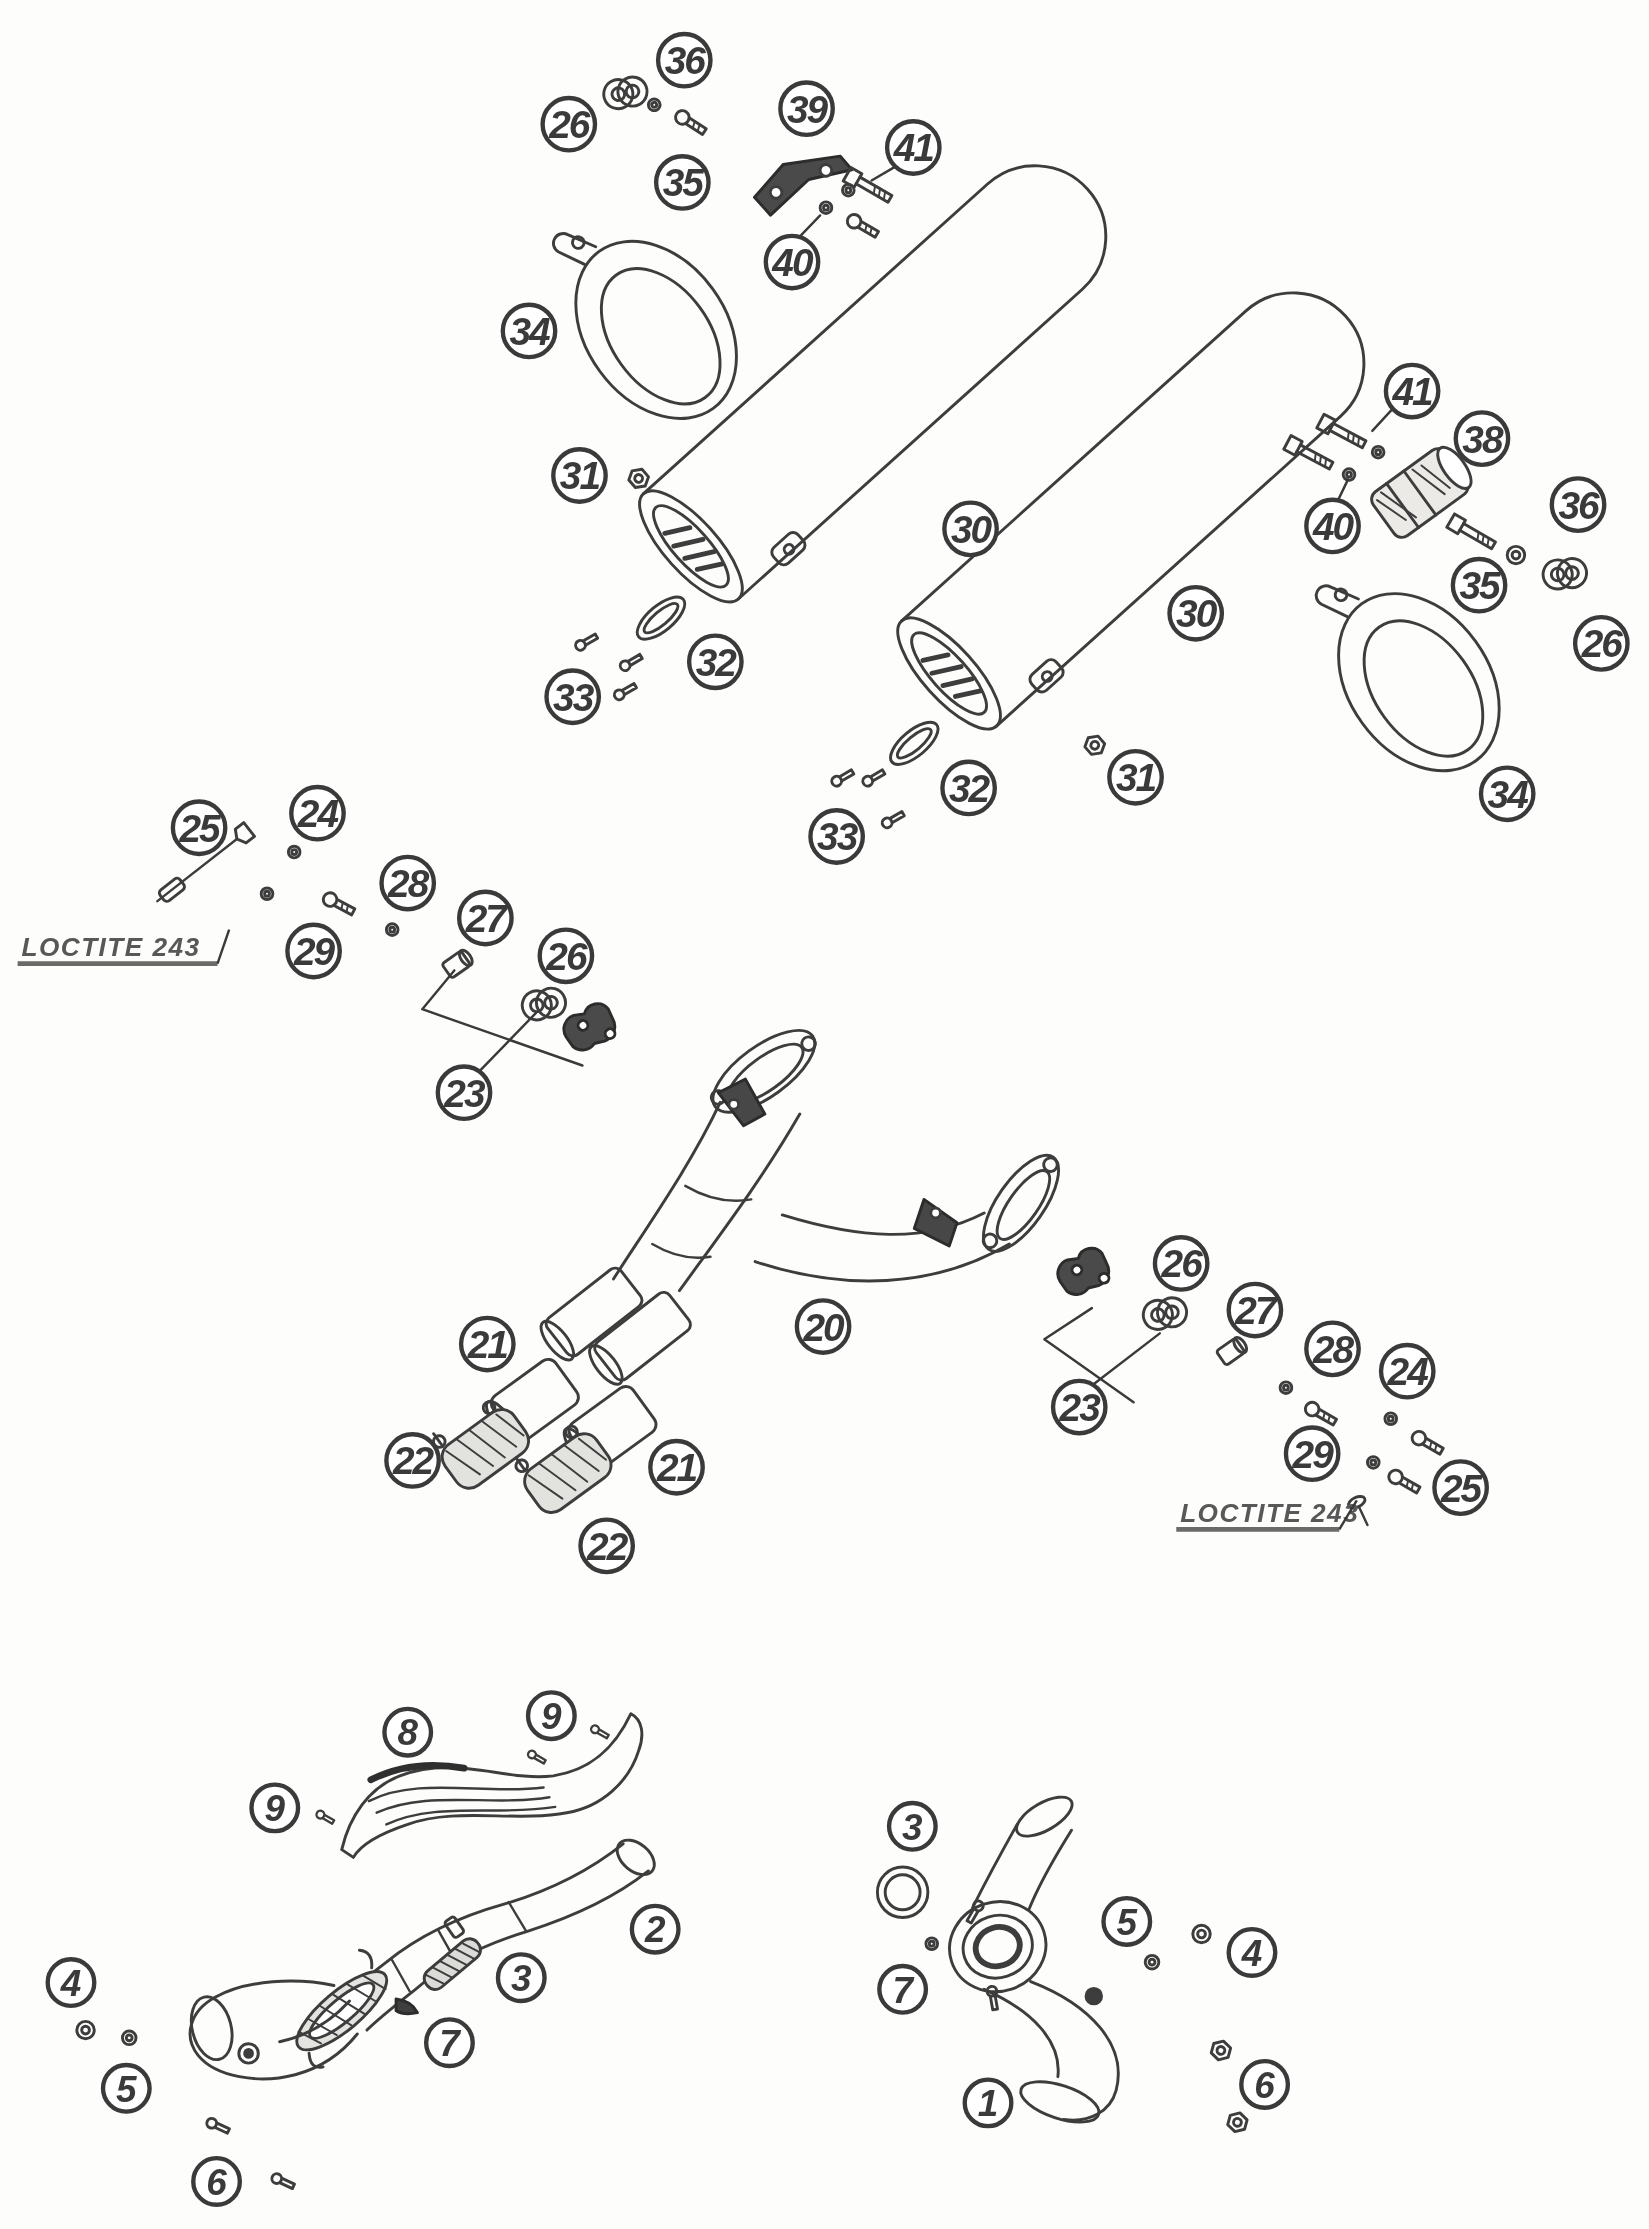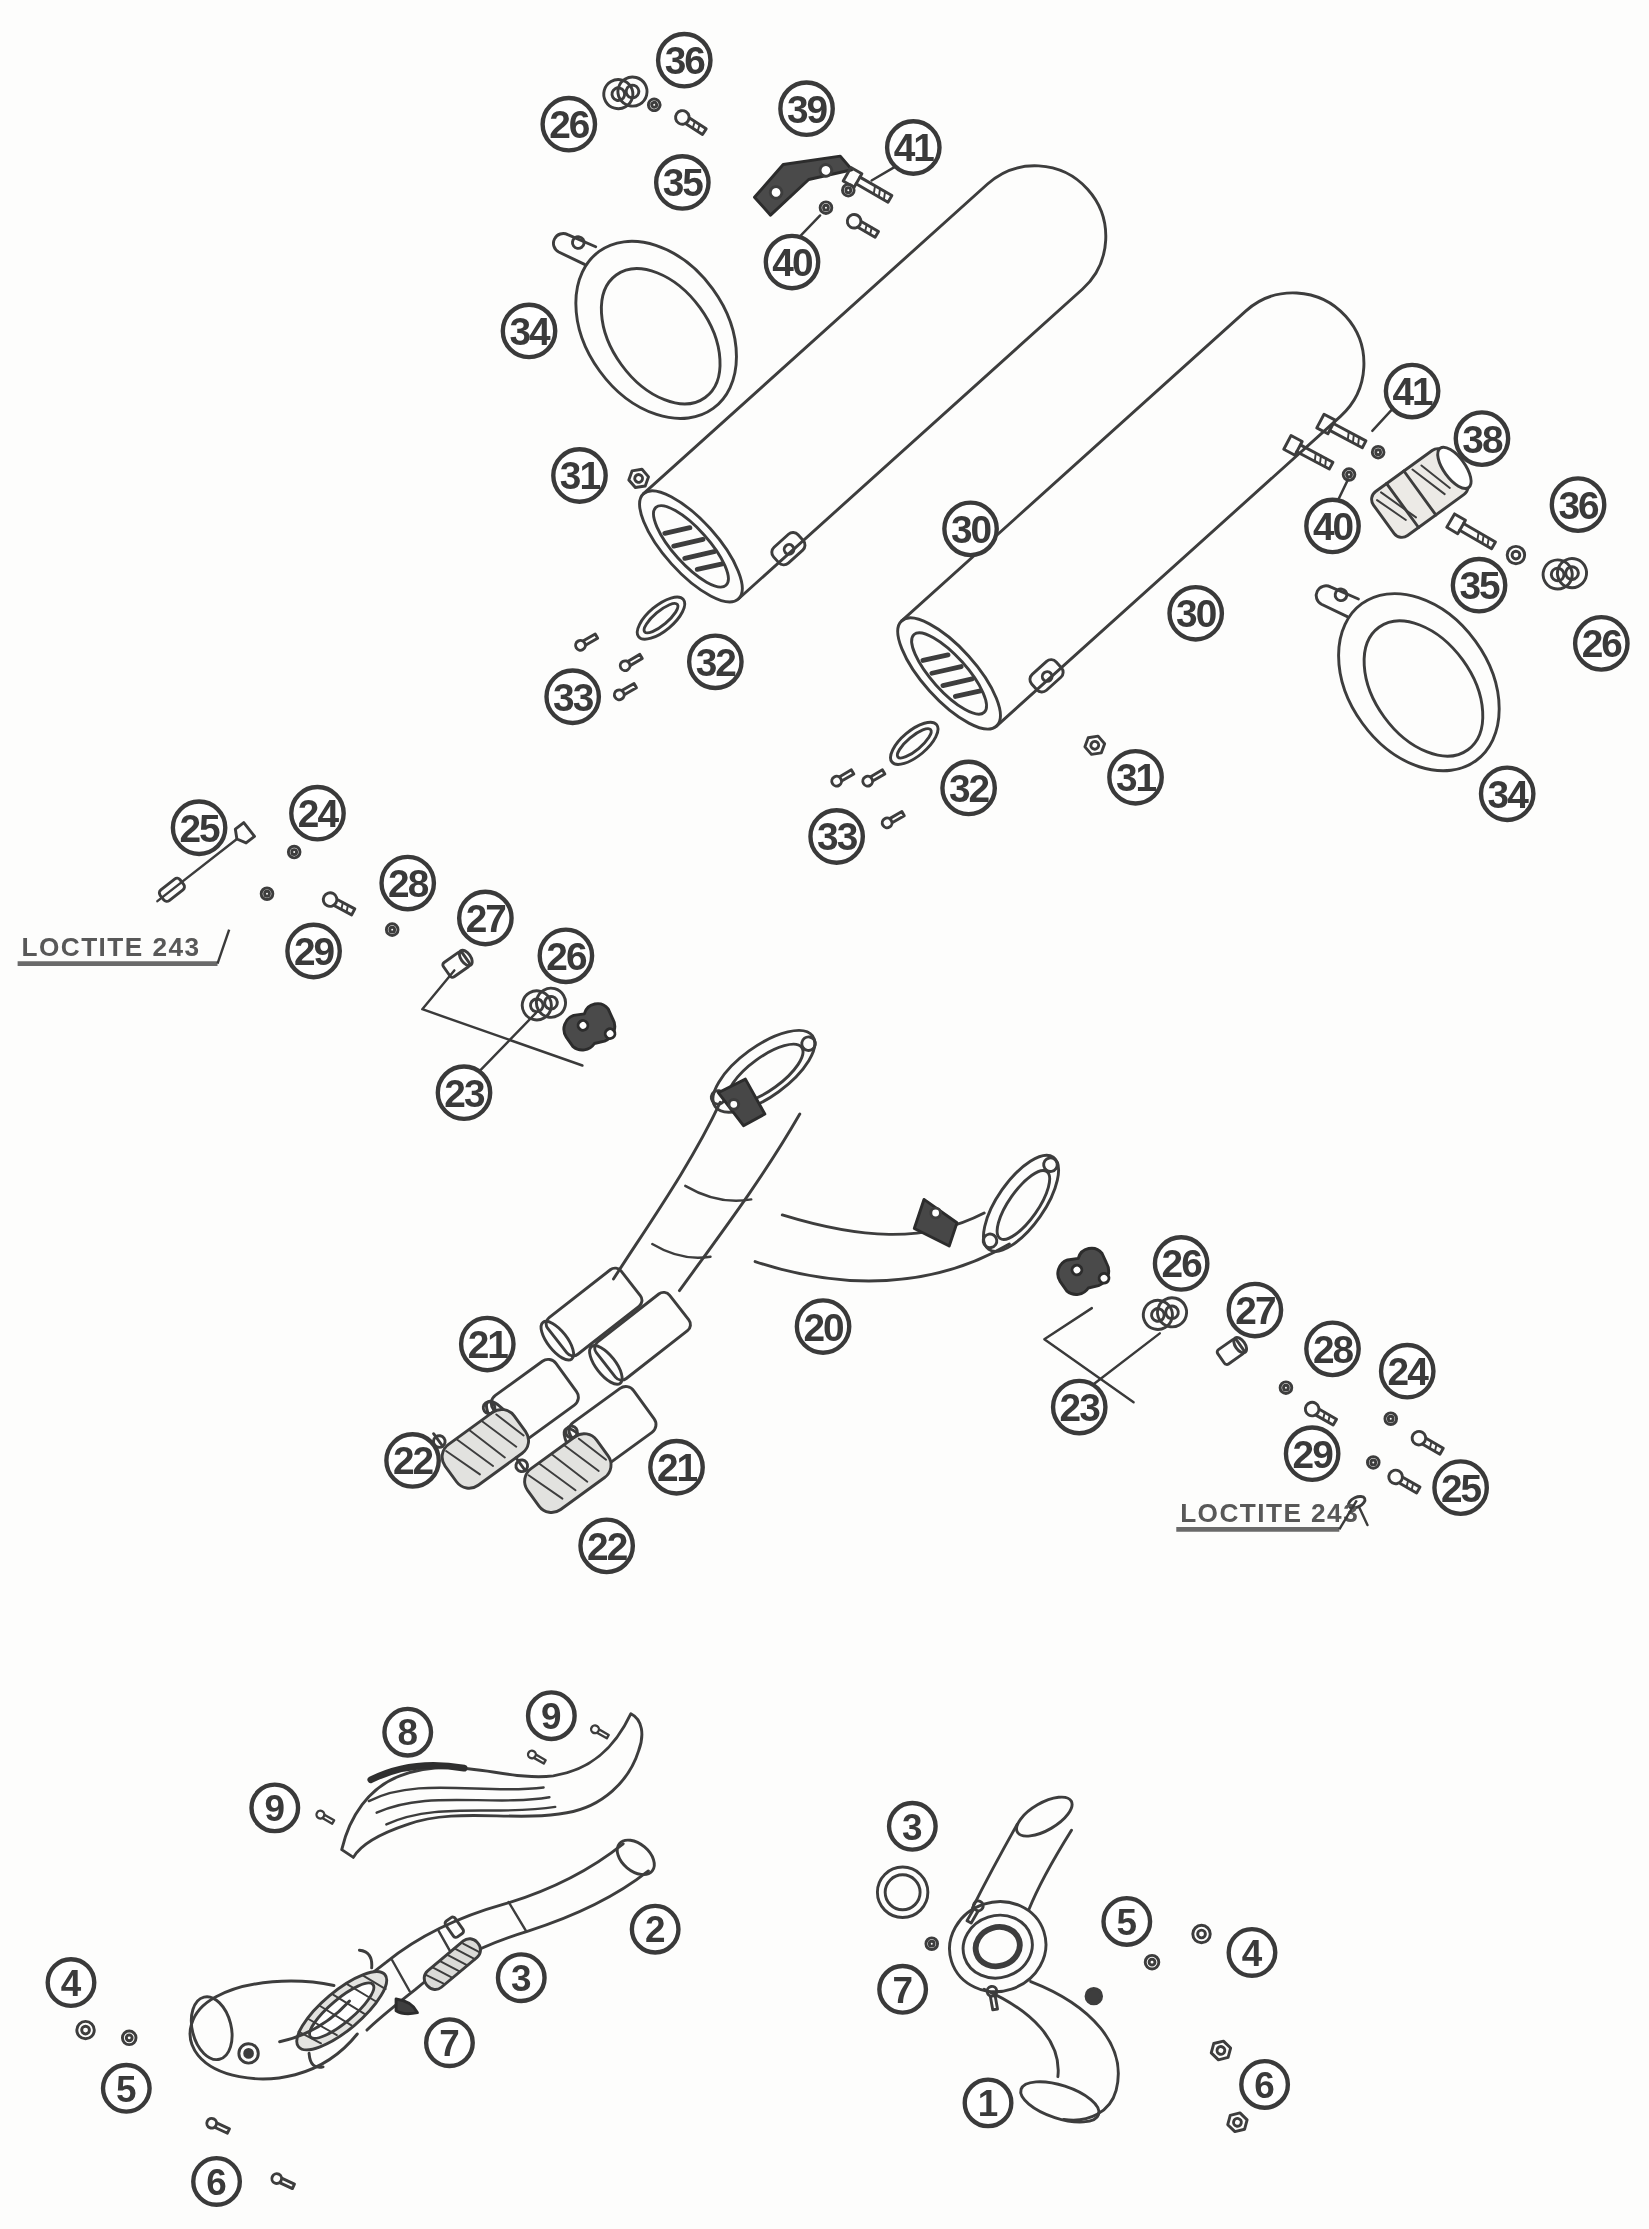--- a/index.html
+++ b/index.html
@@ -1,17 +1,17 @@
 <!DOCTYPE html>
 <html><head>
 <meta charset="utf-8">
 <style>
   html,body{margin:0;padding:0;background:#ffffff;}
   .page{position:relative;width:1650px;height:2230px;background:#fdfdfc;overflow:hidden;
-        font-family:"Liberation Sans",sans-serif;}
+        font-family:"Liberation Sans",sans-serif;font-style:italic;}
   svg{display:block;}
   .co-circle{fill:#ffffff;stroke:#3a3a3a;stroke-width:4.5px;}
   .co-text{font-family:"Liberation Sans",sans-serif;font-weight:700;font-size:40px;
            letter-spacing:-2px;text-anchor:middle;fill:#3a3a3a;stroke:none;}
   .co-text.single{font-size:38px;letter-spacing:0;}
   .loctite-text{font-family:"Liberation Sans",sans-serif;font-weight:700;font-size:27px;
                 fill:#585858;letter-spacing:1.5px;stroke:none;}
   .loctite-underline{stroke:#6a6a6a;stroke-width:5px;}
   .leader{fill:none;stroke:#3a3a3a;stroke-width:2.5px;}
 </style>

